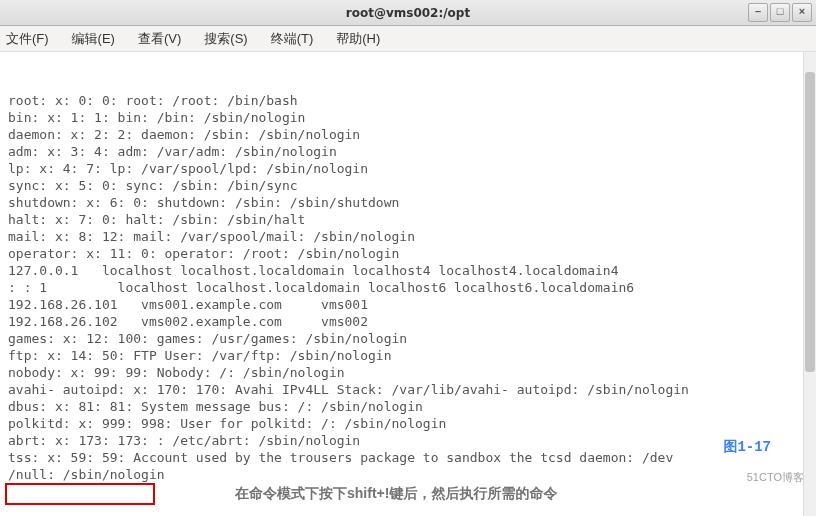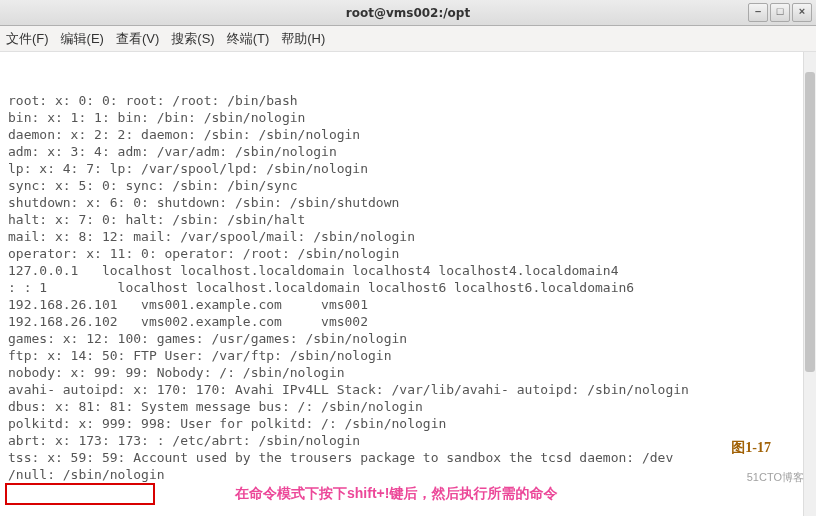--- a/index.html
+++ b/index.html
@@ -52,21 +52,21 @@
     font-family: sans-serif;
   }
   .menubar {
     height: 25px;
     background: #f4f3f2;
     display: flex;
     align-items: center;
     padding: 0 6px;
     font-size: 13px;
     color: #333;
-    gap: 12px;
+    gap: 23px;
     border-bottom: 1px solid #e0e0e0;
   }
   .menu-item { cursor: pointer; }
   .terminal {
     flex: 1;
     background: #ffffff;
     font-family: "DejaVu Sans Mono", "Courier New", monospace;
     font-size: 13px;
     line-height: 17px;
     color: #555;
@@ -91,33 +91,33 @@
     top: 20px;
     width: 10px;
     height: 300px;
     background: #c4c4c4;
     border-radius: 3px;
   }
   .annotation1 {
     position: absolute;
     right: 45px;
     bottom: 60px;
-    font-family: Liberation Serif, serif;
+    font-family: Liberation Mono, monospace;
     font-size: 14px;
     font-weight: bold;
-    color: #a16207;
+    color: #3b82f6;
   }
   .annotation2 {
     position: absolute;
     left: 235px;
     bottom: 14px;
     font-family: "Microsoft YaHei", sans-serif;
     font-size: 14px;
     font-weight: bold;
-    color: #ec4899;
+    color: #737373;
   }
   .watermark {
     position: absolute;
     right: 12px;
     bottom: 30px;
     font-family: sans-serif;
     font-size: 11px;
     color: rgba(120,120,120,0.7);
     text-align: center;
   }

